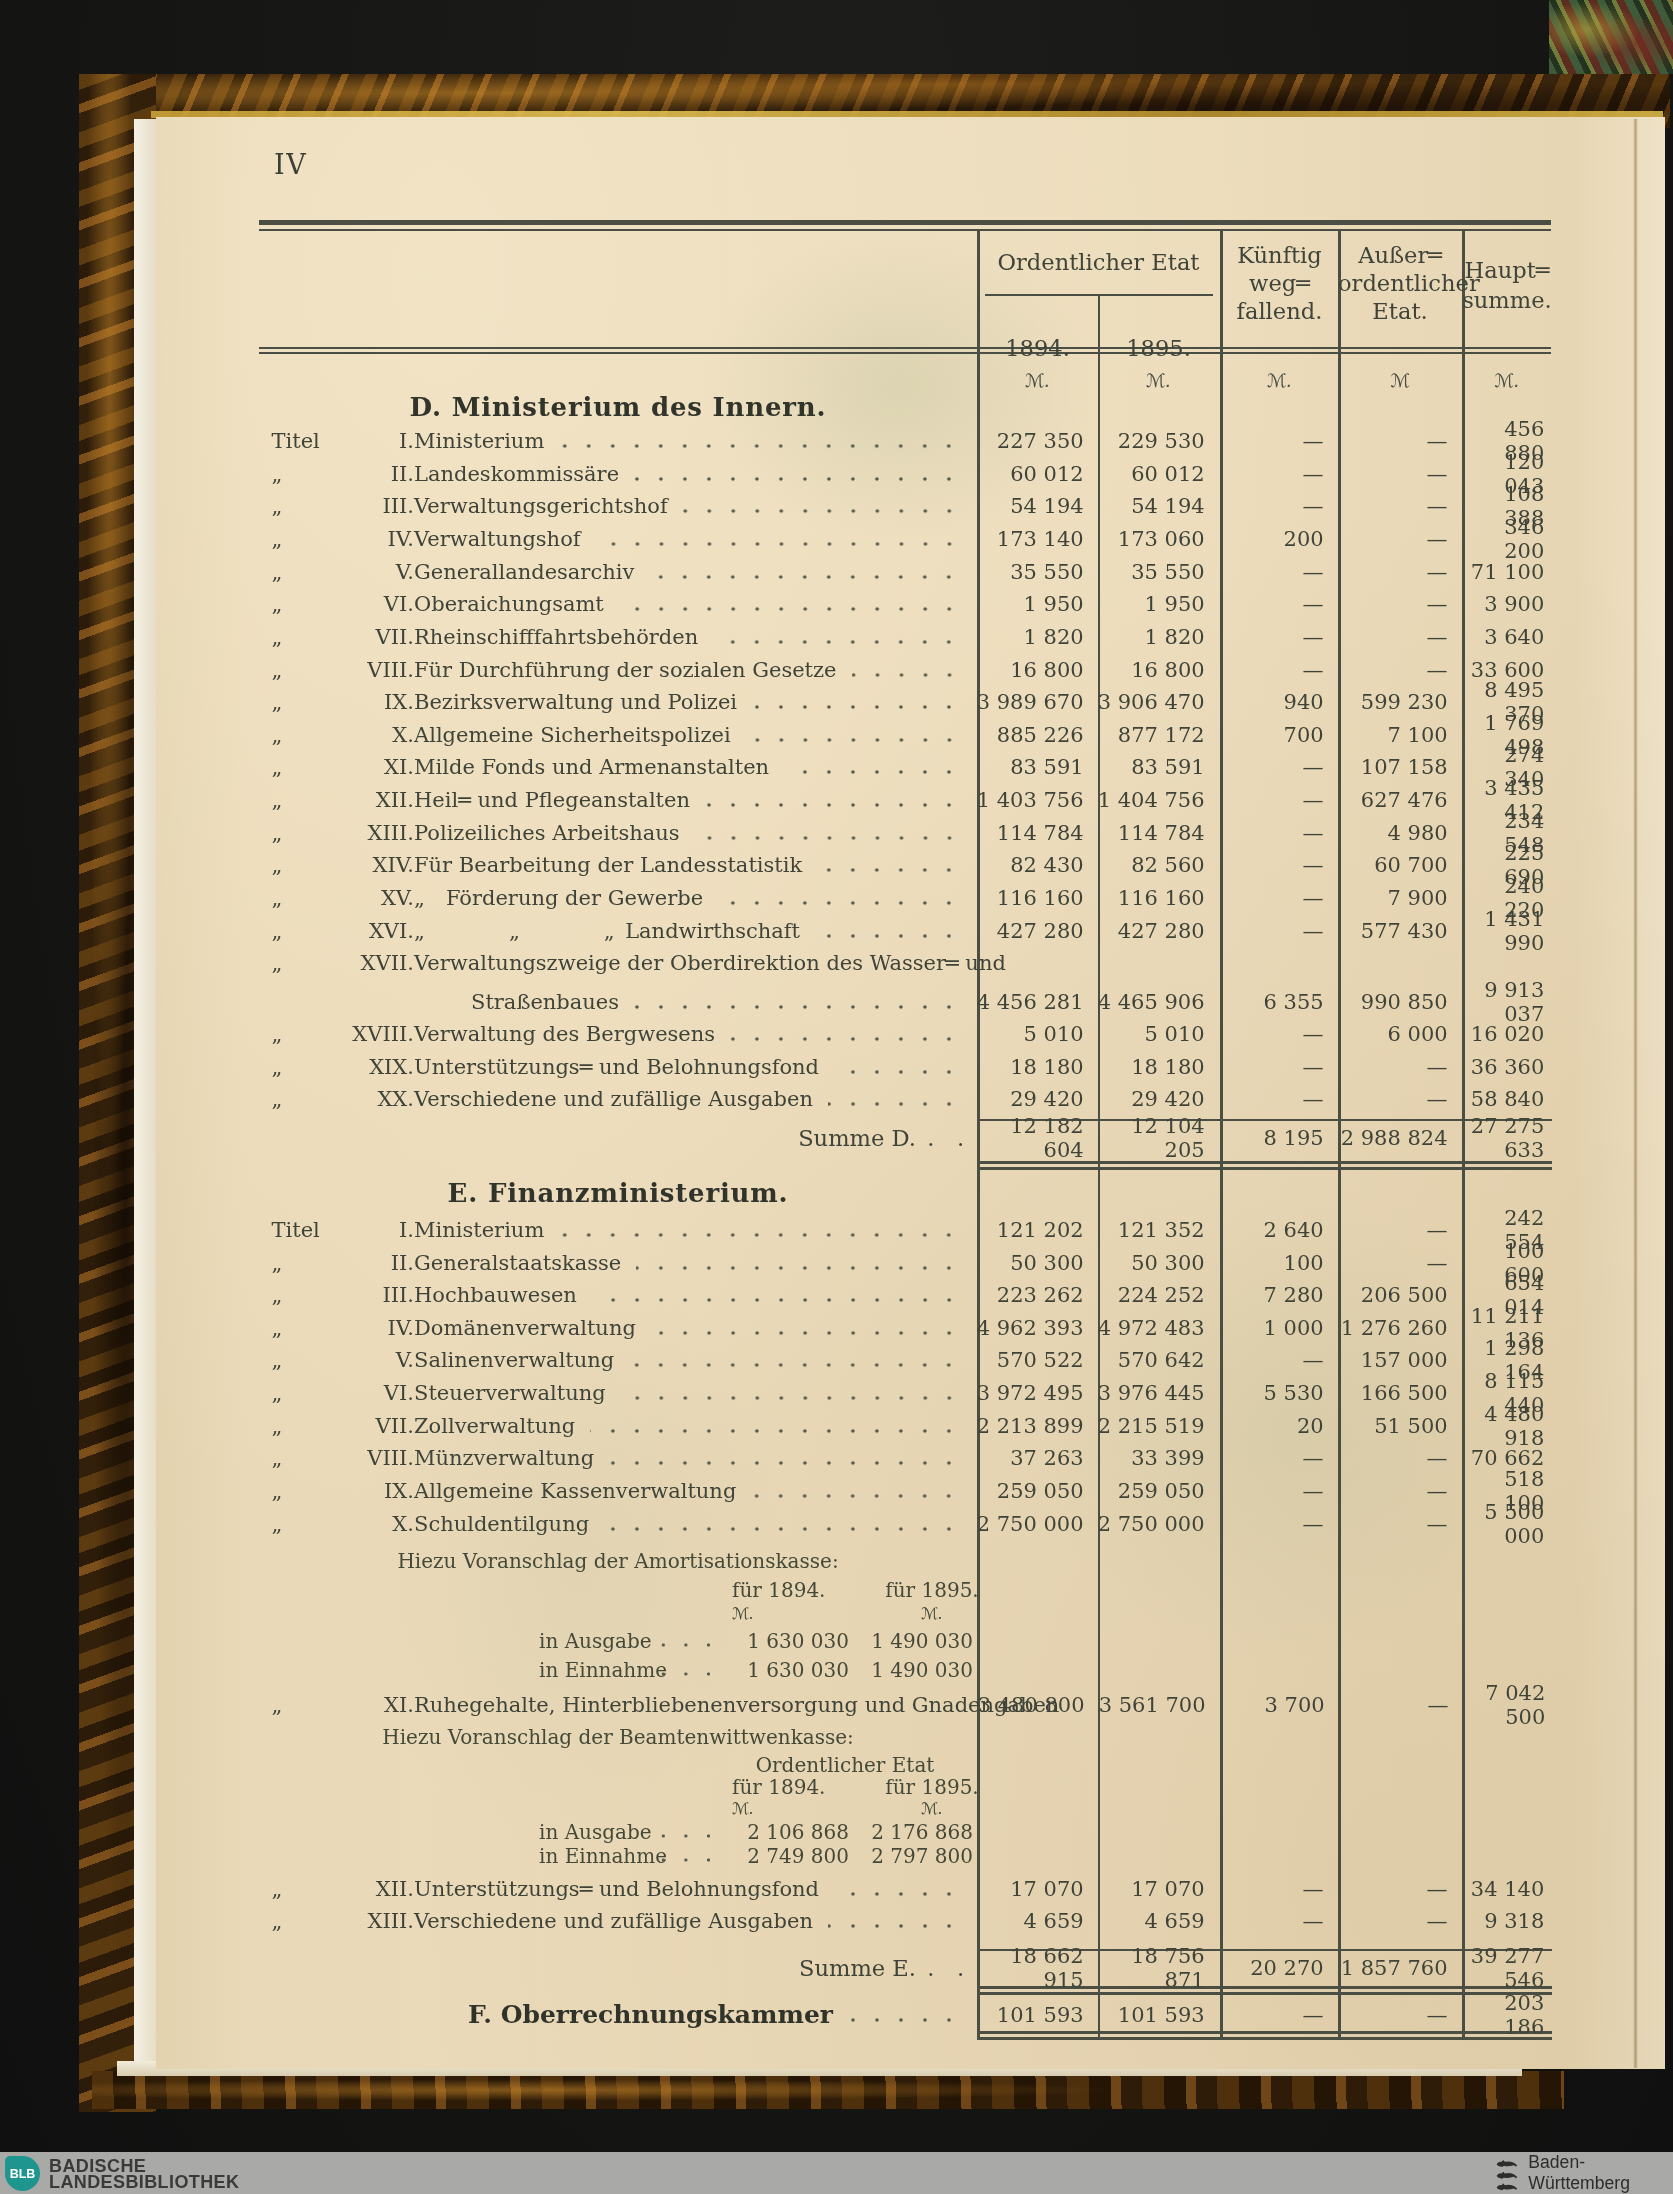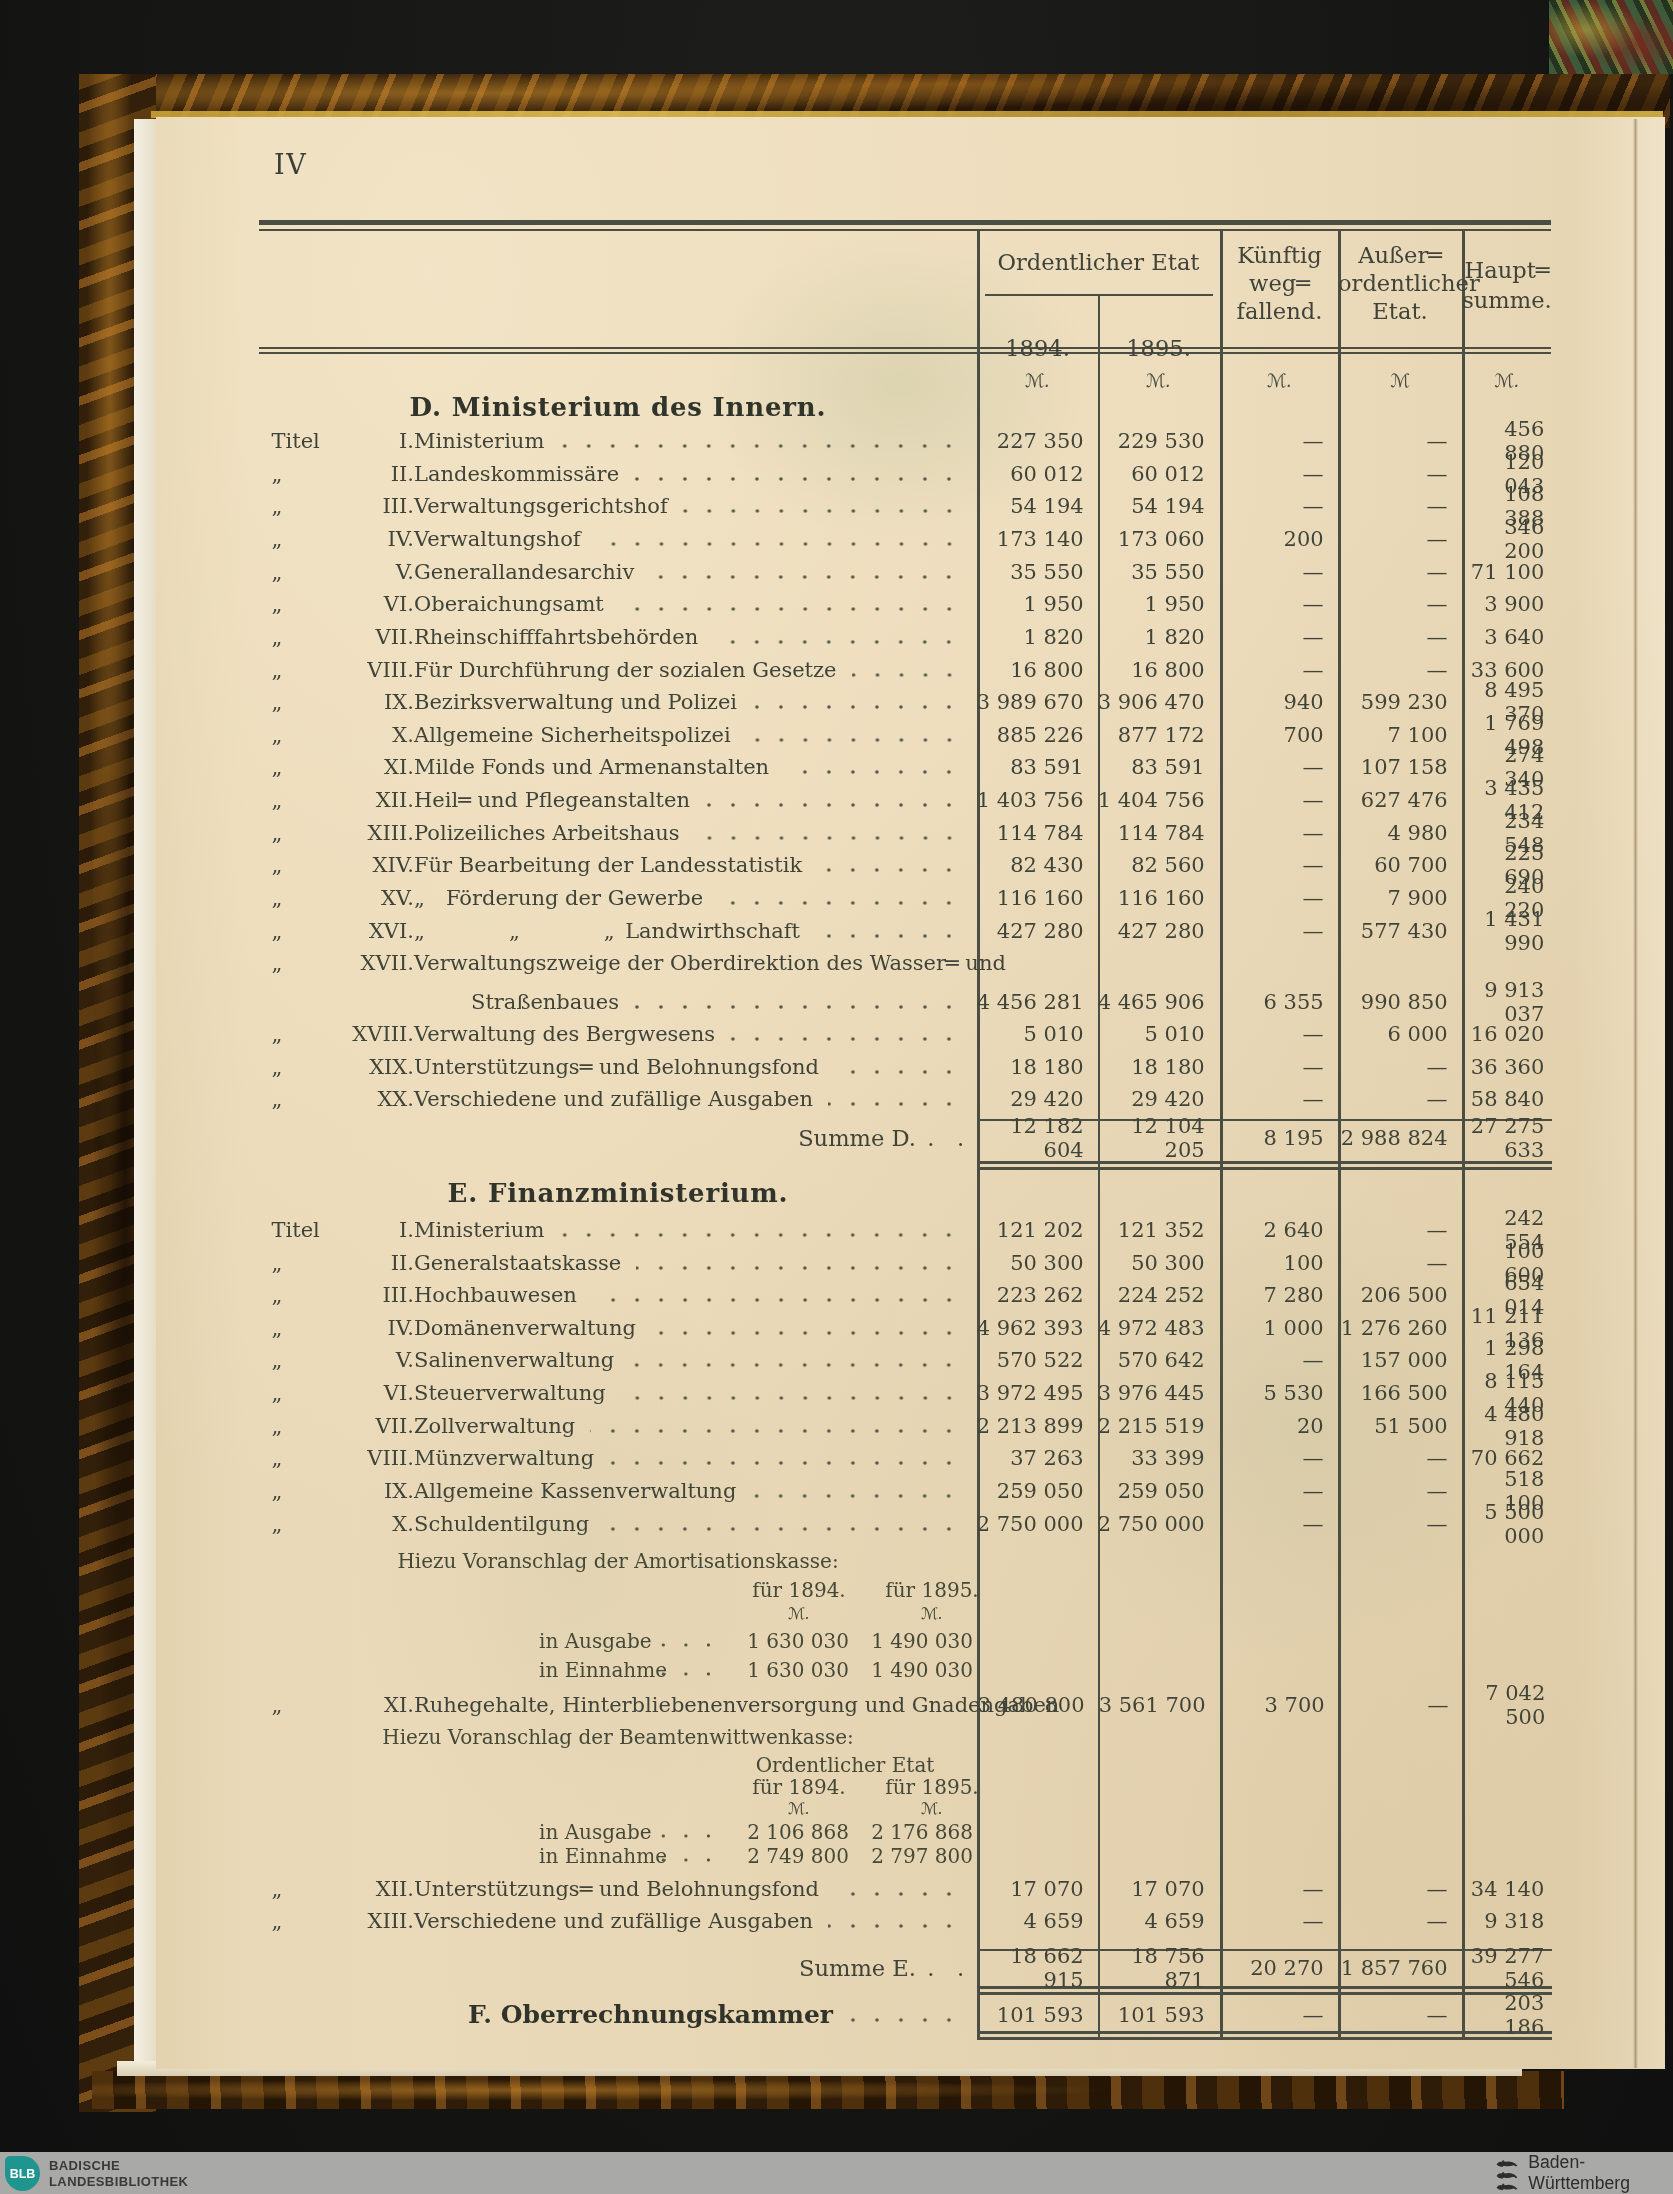--- a/index.html
+++ b/index.html
@@ -62,36 +62,36 @@
   .dotfill{flex:1;height:5.9px;margin:11.7px 3.3px 0 15px;
      background-image:radial-gradient(circle,#565a4c 1.4px,transparent 2px);
      background-size:24px 5.9px;background-repeat:repeat-x;background-position:right center;}
   .ncell{box-sizing:border-box;text-align:right;padding-right:13.4px;flex:none;}
   .c1{width:121px;}.c2{width:121px;}.c3{width:119px;}.c4{width:124px;}.c5{width:90px;padding-right:6.7px;}
   .sumlbl{width:718px;text-align:right;box-sizing:border-box;padding-right:11.7px;font-size:22.6px;}
   .frowlbl{font-weight:bold;font-size:25px;color:#2f332a;white-space:nowrap;}
   .sub{position:absolute;left:259px;width:718px;height:28.4px;color:#454938;font-size:20px;}
   .sub .ctr{position:absolute;left:0;width:718px;text-align:center;}
   .sub .ctr2{position:absolute;left:452px;width:268px;text-align:center;}
-  .sub .colA{position:absolute;left:473px;width:134px;text-align:center;}
+  .sub .colA{position:absolute;left:473px;width:134px;}
   .sub .colB{position:absolute;left:606px;width:134px;text-align:center;}
   .sub .plab{position:absolute;left:280px;white-space:nowrap;}
   .sub .pdots{position:absolute;left:393px;width:74px;height:5.9px;top:13.4px;
      background-image:radial-gradient(circle,#565a4c 1.3px,transparent 1.9px);
      background-size:22.6px 5.9px;background-repeat:repeat-x;}
   .sub .pn1{position:absolute;left:465px;width:125px;text-align:right;}
   .sub .pn2{position:absolute;left:589px;width:125px;text-align:right;}
   .sub .u{font-style:italic;font-size:16px;font-family:"DejaVu Sans",sans-serif;}
   
   .footer{position:absolute;left:0;top:2152px;width:1673px;height:42px;background:#a9a9a7;}
   .blb-badge{position:absolute;left:5px;top:2156px;width:35px;height:35px;background:#1e968f;
      border-radius:5px 50% 50% 50%;display:flex;align-items:center;justify-content:center;
      color:#fff;font-family:"Liberation Sans",sans-serif;font-weight:bold;font-size:12.5px;}
   .libname{position:absolute;left:49px;top:2158px;font-family:"Liberation Sans",sans-serif;
-     font-weight:bold;font-size:13px;line-height:16px;color:#3a3a38;letter-spacing:0.4px;}
+     font-weight:bold;font-size:18px;line-height:16px;color:#3a3a38;letter-spacing:0.4px;}
   .bw{position:absolute;top:2152px;height:42px;left:1494px;display:flex;align-items:center;gap:8.4px;
      font-family:"Liberation Sans",sans-serif;color:#2d2d2b;font-size:17.6px;}
   .lions{width:28.4px;height:35px;}
 </style>
 </head>
 <body>
 <div id="stage">
 
   <div class="blackbg"></div>
   <div class="marble marble-top"></div>

